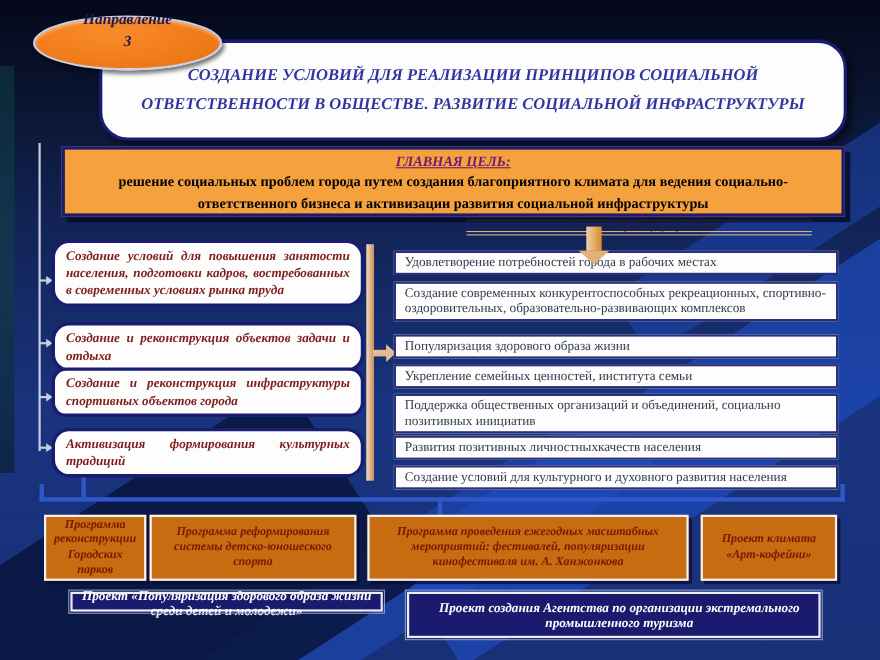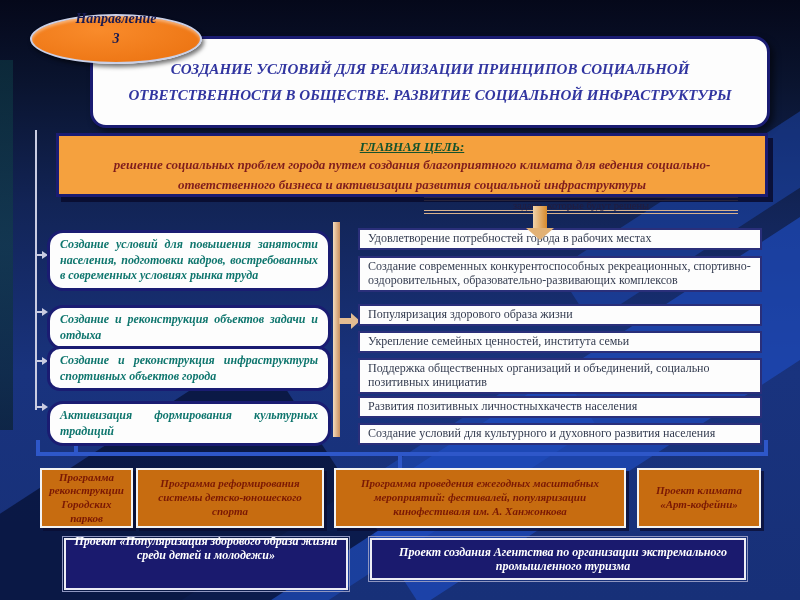--- a/index.html
+++ b/index.html
@@ -16,29 +16,29 @@
   .abs{position:absolute;box-sizing:border-box;}
 
   
   #badge{left:30px;top:14px;width:172px;height:50px;background:radial-gradient(ellipse at 40% 30%,#f98b2b,#ea700e);
     border:2px solid #c9d0e8;border-radius:50%;box-shadow:2px 3px 4px rgba(0,0,0,.55),inset 0 2px 3px rgba(255,255,255,.4);z-index:6;}
   #badge .txt{position:relative;top:-7px;text-align:center;font-weight:bold;font-style:italic;
     font-size:14px;line-height:1.45;color:#181a52;}
 
   
   #titleBox{left:90px;top:36px;width:680px;height:92px;background:#fdfdfd;border:3px solid #1a1c72;
-    border-radius:16px;box-shadow:4px 4px 6px rgba(0,0,0,.5);z-index:5;
+    border-radius:26px;box-shadow:4px 4px 6px rgba(0,0,0,.5);z-index:5;
     display:flex;align-items:center;justify-content:center;padding:20px 26px;}
   #titleBox .txt{text-align:center;font-weight:bold;font-style:italic;font-size:15px;line-height:1.75;color:#3135a0;}
 
   
   #goalBox{left:56px;top:133px;width:712px;height:64px;background:#f5a13e;border:3px solid #1a1c72;
     box-shadow:5px 5px 0 rgba(8,10,45,.85);z-index:5;padding:3px 10px;text-align:center;}
-  #goalBox .head{font-weight:bold;font-style:italic;font-size:13px;color:#14532d;text-decoration:underline;}
-  #goalBox .body{font-weight:bold;font-style:italic;font-size:13px;line-height:1.55;color:#7f1d1d;}
+  #goalBox .head{font-weight:bold;font-style:italic;font-size:13px;color:#701a75;text-decoration:underline;}
+  #goalBox .body{font-weight:bold;font-size:13px;line-height:1.55;color:#000000;}
 
   
   #band{left:424px;top:197px;width:314px;height:17px;border-top:4px double #d9b28c;border-bottom:4px double #d9b28c;
     text-align:center;font-size:10.5px;line-height:9px;color:#241c3c;z-index:4;}
   #downArrowShaft{left:533px;top:206px;width:14px;height:22px;background:linear-gradient(90deg,#efd2ab,#d98a2b);z-index:4;}
   #downArrowHead{left:526px;top:228px;width:0;height:0;border-left:14px solid transparent;border-right:14px solid transparent;
     border-top:12px solid #e2b175;z-index:4;}
 
   
   .greyline{background:#c9cce2;z-index:2;}
@@ -51,40 +51,40 @@
   .blueline{background:#2e57c9;z-index:2;}
   #brH{left:36px;top:452px;width:732px;height:4px;}
   #brL{left:36px;top:440px;width:4px;height:16px;}
   #brR{left:764px;top:440px;width:4px;height:16px;}
   #brC{left:398px;top:452px;width:4px;height:17px;}
   #brS{left:74px;top:431px;width:4px;height:22px;}
 
   
   .lbox{left:47px;width:284px;background:#fdfdfd;border:3px solid #1a1c72;border-radius:16px;
     padding:4px 10px;font-weight:bold;font-style:italic;font-size:12px;line-height:1.3;
-    color:#0f766e;text-align:justify;z-index:3;margin-top:12px;}
+    color:#7f1d1d;text-align:justify;z-index:3;}
   #l0{top:218px;} #l1{top:293px;} #l2{top:334px;border-radius:13px;} #l3{top:389px;}
 
   
   .rbox{left:358px;width:404px;background:#fdfdfd;border:2px solid #2a2f7a;
     padding:2px 8px;font-size:12px;line-height:1.15;color:#333b4f;z-index:3;}
   #r0{top:228px;} #r1{top:256px;} #r2{top:304px;} #r3{top:331px;} #r4{top:358px;} #r5{top:396px;} #r6{top:423px;}
 
   
   .pbox{top:468px;height:60px;background:#c76c10;border:2px solid #f2f2f2;
     box-shadow:3px 3px 0 rgba(10,12,50,.75);color:#7a1804;font-weight:bold;font-style:italic;
     font-size:11px;line-height:1.25;text-align:center;display:flex;align-items:center;justify-content:center;
     padding:2px 4px;z-index:3;}
   #p0{left:40px;width:93px;} #p1{left:136px;width:188px;} #p2{left:334px;width:292px;} #p3{left:637px;width:124px;}
 
   
   .jbox{top:538px;background:#1a1a6e;border:2px solid #ededf5;outline:1px solid #8f96c0;outline-offset:1px;
     color:#ffffff;font-weight:bold;font-style:italic;font-size:12px;line-height:1.2;text-align:center;
     padding:2px 6px;z-index:3;}
-  #j0{left:64px;width:284px;height:52px;} #j0 .txt{margin-top:-8px;}
+  #j0{left:64px;width:284px;height:18px;} #j0 .txt{margin-top:-8px;}
   #j1{left:370px;width:376px;height:42px;display:flex;align-items:center;justify-content:center;padding-left:16px;}
 </style>
 </head>
 <body>
 
 <div id="slide">
 
   <div class="stripe" id="stripeA"></div>
   <div class="stripe" id="stripeB"></div>
   <div class="stripe" id="stripeC"></div>

